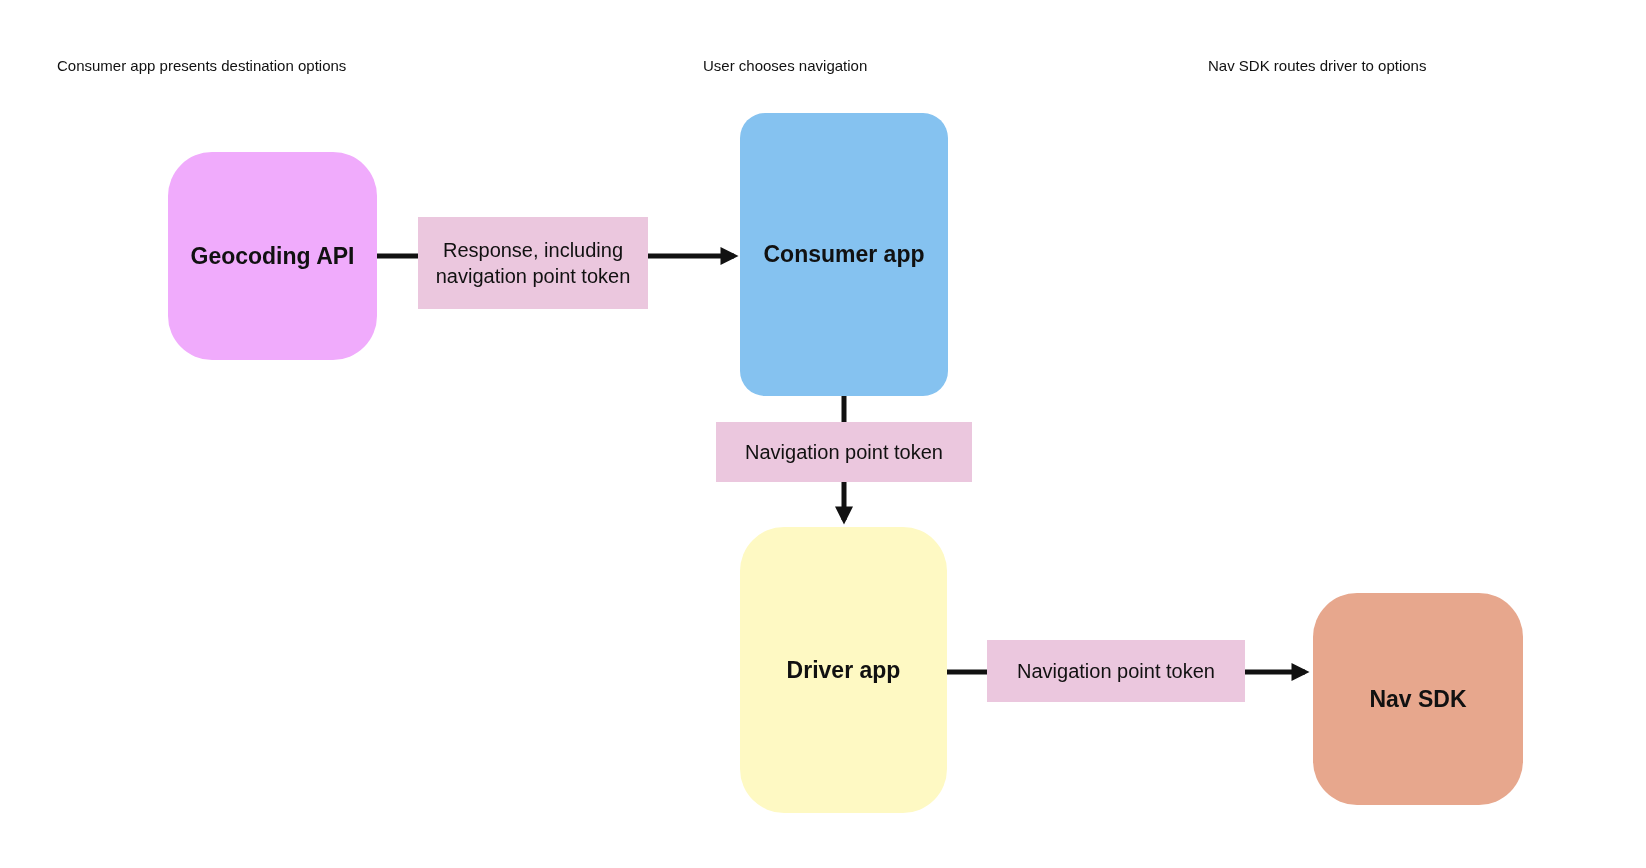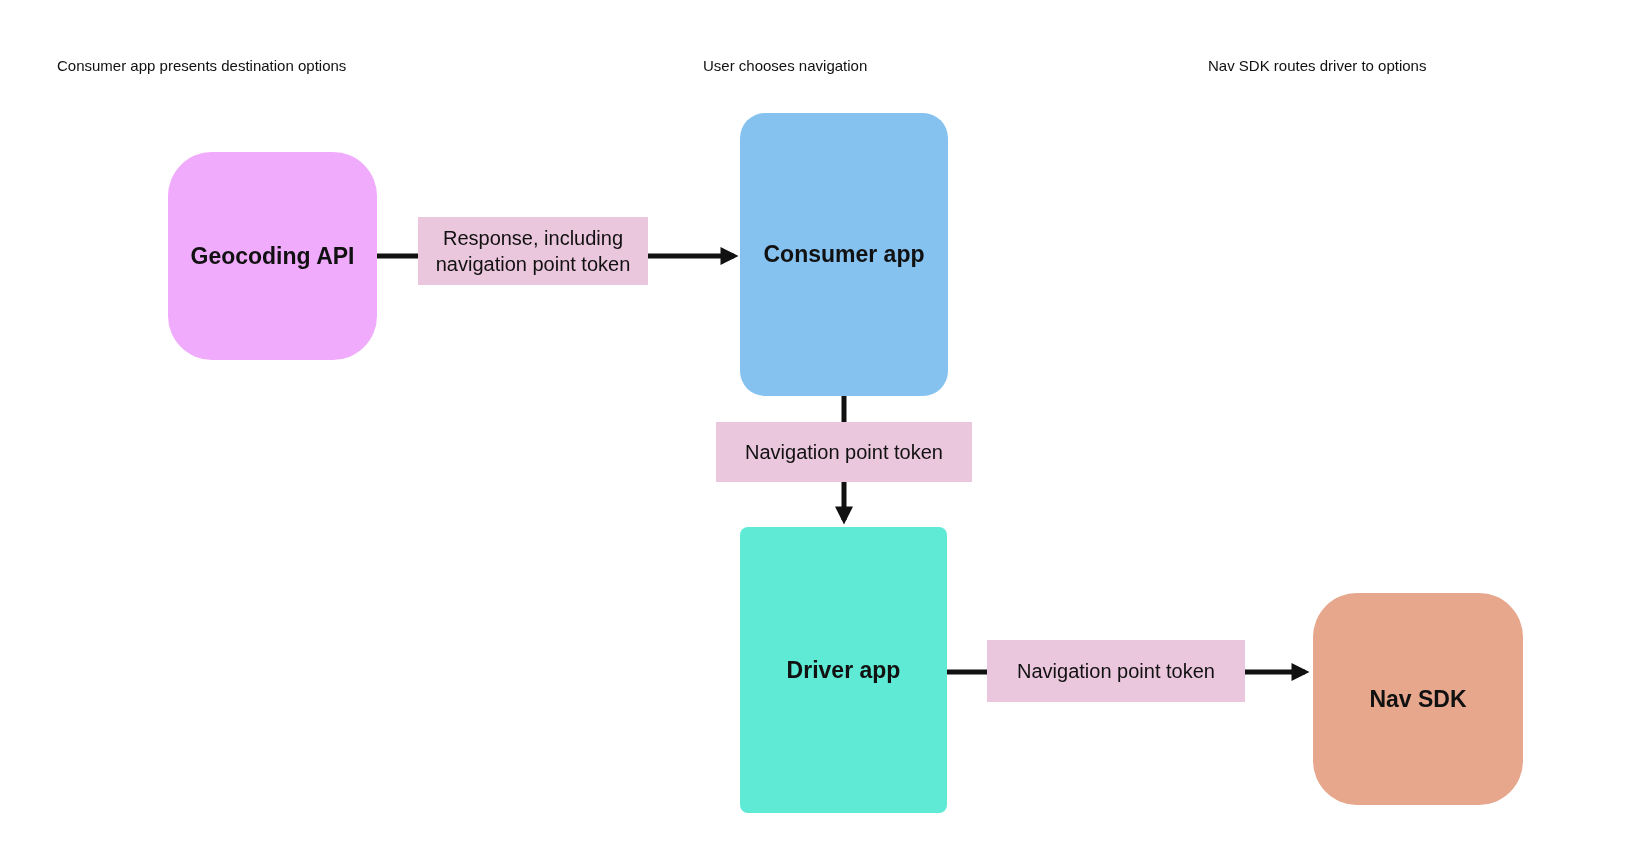--- a/index.html
+++ b/index.html
@@ -86,29 +86,29 @@
   </svg>
 
   <div class="node" style="left: 168px; top: 152px; width: 209px; height: 208px; background-color: #f0abfc;">
     <span class="node-label">Geocoding API</span>
   </div>
 
   <div class="node" style="left: 740px; top: 113px; width: 208px; height: 283px; background-color: rgb(133, 194, 240); border-radius: 25px;">
     <span class="node-label">Consumer app</span>
   </div>
 
-  <div class="node" style="left: 740px; top: 527px; width: 207px; height: 286px; background-color: #5eead4; border-radius: 8px;">
+  <div class="node" style="left: 740px; top: 527px; width: 207px; height: 286px; background-color: #fef9c3;">
     <span class="node-label">Driver app</span>
   </div>
 
   <div class="node" style="left: 1313px; top: 565px; width: 210px; height: 212px; background-color: rgb(231, 167, 141); margin-top: 28px;">
     <span class="node-label">Nav SDK</span>
   </div>
 
-  <div class="edge-label" style="left: 418px; top: 217px; width: 230px; height: 68px; background-color: rgb(235, 199, 222);">
+  <div class="edge-label" style="left: 418px; top: 217px; width: 230px; height: 92px; background-color: rgb(235, 199, 222);">
     <span>Response, including navigation point token</span>
   </div>
 
   <div class="edge-label" style="left: 716px; top: 422px; width: 256px; height: 60px; background-color: rgb(235, 199, 222);">
     <span>Navigation point token</span>
   </div>
 
   <div class="edge-label" style="left: 987px; top: 640px; width: 258px; height: 62px; background-color: rgb(235, 199, 222);">
     <span>Navigation point token</span>
   </div>

